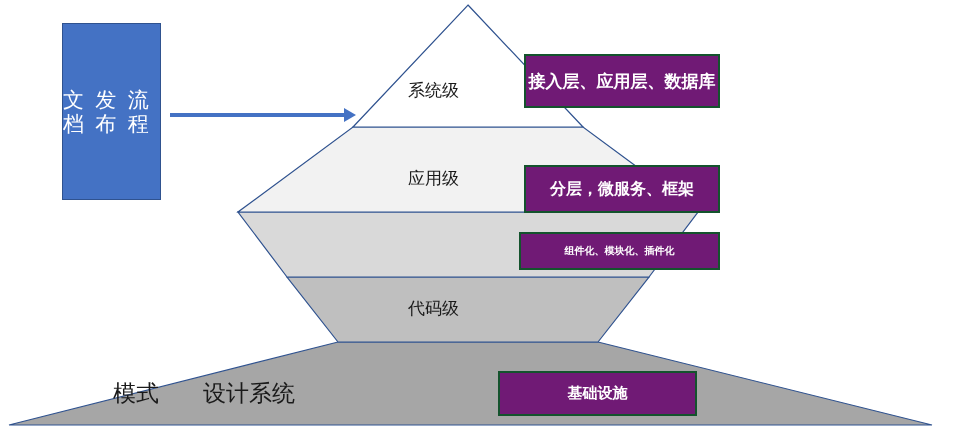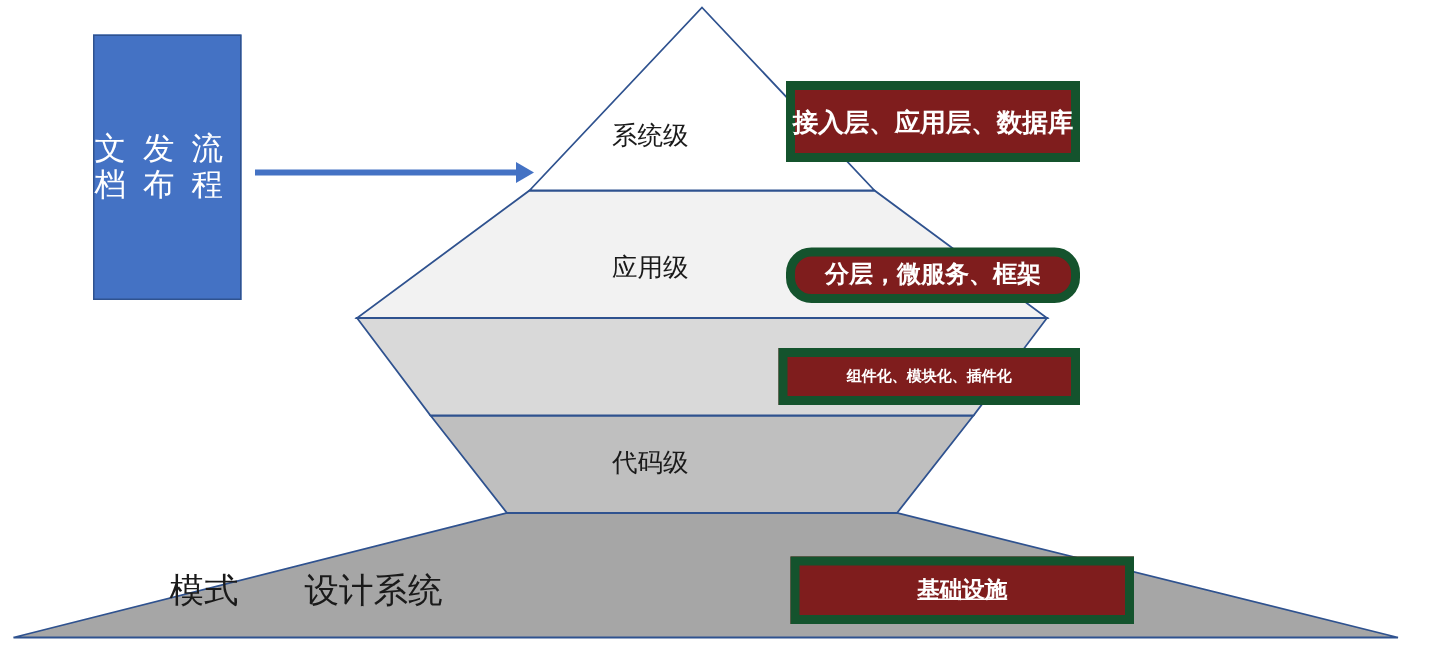--- a/index.html
+++ b/index.html
@@ -56,35 +56,35 @@
     white-space: nowrap;
   }
   #tier-label-system   { left: 408px; top: 79px; }
   #tier-label-app      { left: 408px; top: 167px; }
   #tier-label-module   { left: 408px; top: 231px; }
   #tier-label-code     { left: 408px; top: 297px; }
 
   
   .callout {
     position: absolute;
-    background: #7f1d1d;
-    border: 6px solid #14532d;
+    background: #701a75;
+    border: 2px solid #14532d;
     box-sizing: border-box;
     color: #ffffff;
     font-weight: bold;
     display: flex;
     align-items: center;
     justify-content: center;
     white-space: nowrap;
   }
   #callout-system  { left: 524px; top: 54px;  width: 196px; height: 54px; font-size: 17px; }
-  #callout-app     { left: 524px; top: 165px; width: 196px; height: 37px; font-size: 16px; border-radius: 17px; }
+  #callout-app     { left: 524px; top: 165px; width: 196px; height: 48px; font-size: 16px; }
   #callout-module  { left: 519px; top: 232px; width: 201px; height: 38px; font-size: 10px; }
   #callout-code    { left: 519px; top: 298px; width: 201px; height: 36px; font-size: 15px; }
-  #callout-infra   { left: 527px; top: 371px; width: 229px; height: 45px; font-size: 15px; text-decoration: underline; }
+  #callout-infra   { left: 498px; top: 371px; width: 199px; height: 45px; font-size: 15px; }
 
   
   .bottom-text {
     position: absolute;
     top: 378px;
     color: #1a1a1a;
     font-family: "DejaVu Serif", "Liberation Serif", serif;
     font-size: 23px;
     white-space: nowrap;
   }

